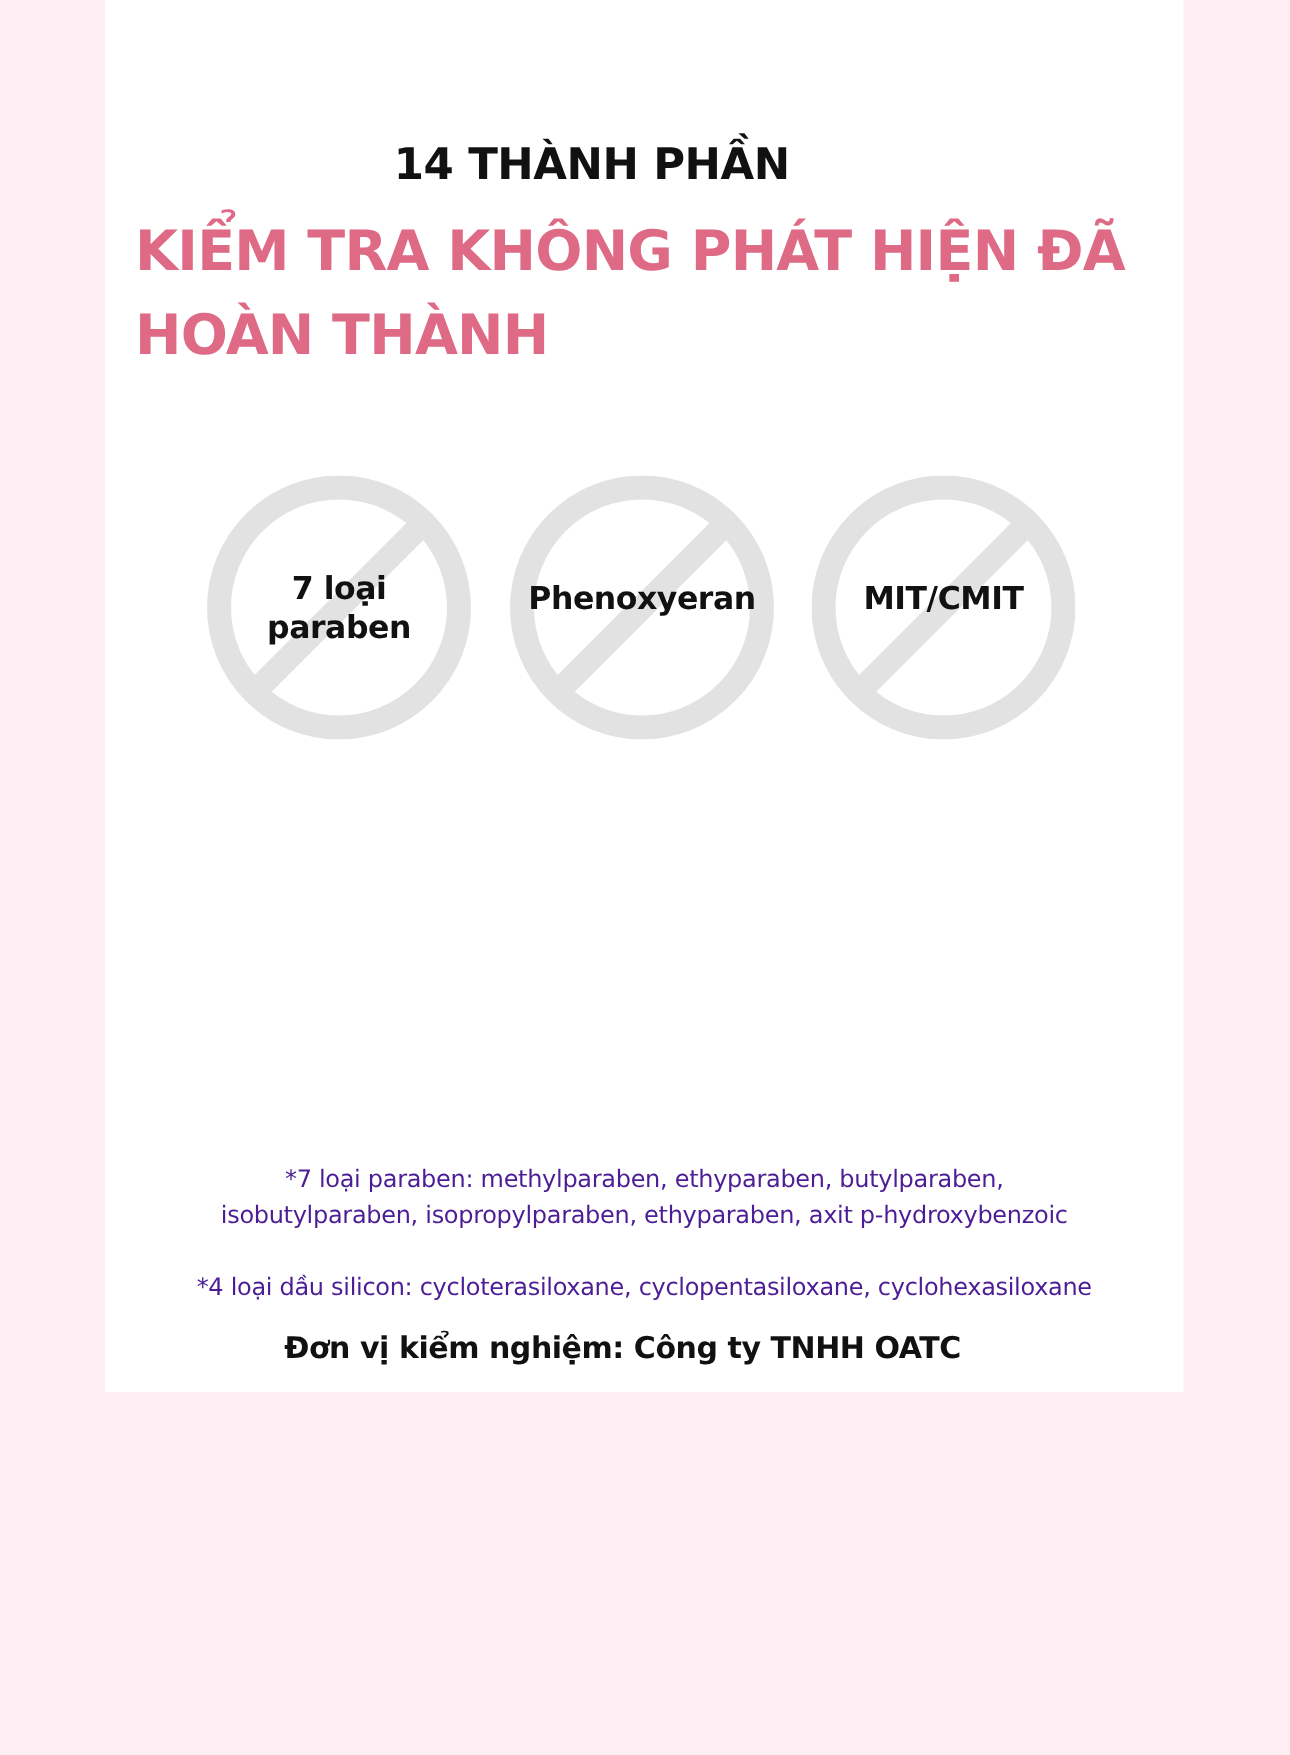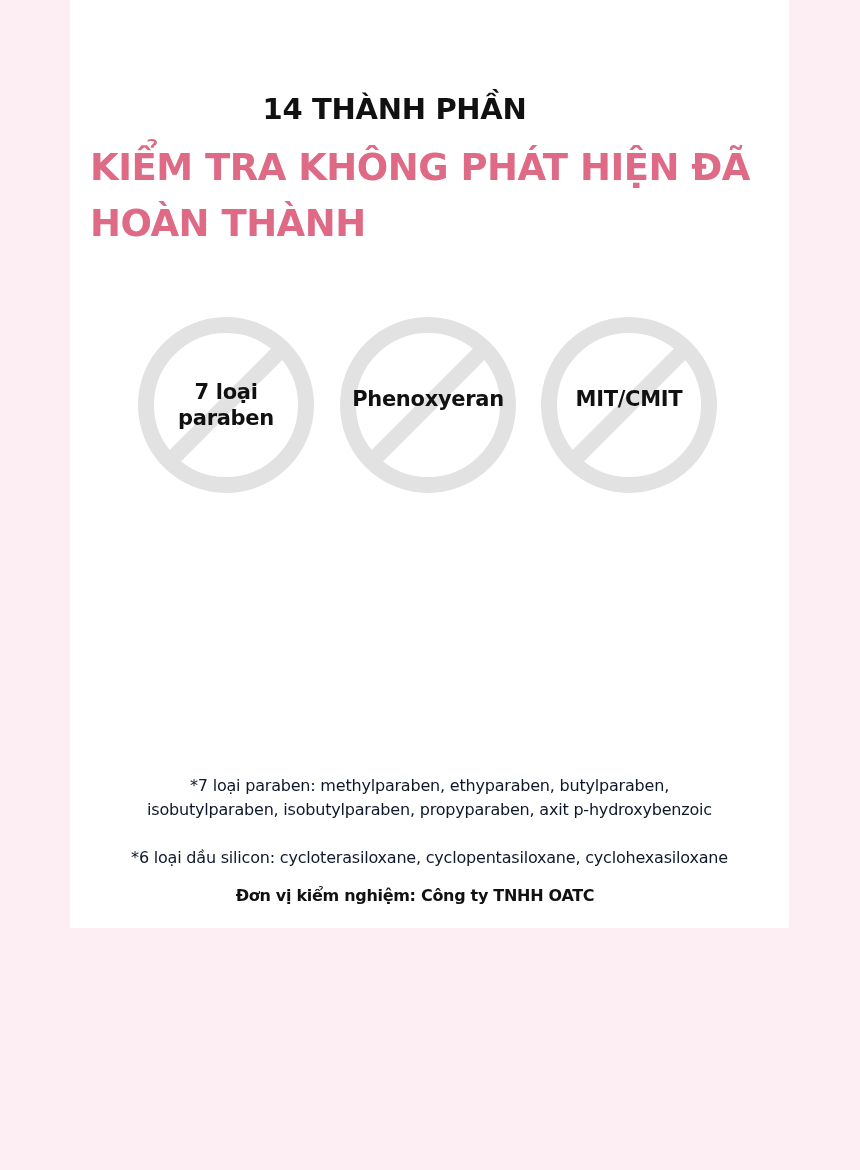--- a/index.html
+++ b/index.html
@@ -20,25 +20,25 @@
     font-weight:bold; font-size:37px; line-height:56px; color:#de6a86; letter-spacing:-0.5px;
   }
   .badge { position:absolute; width:176px; height:176px; }
   .badge svg { position:absolute; left:0; top:0; }
   .badge .lbl {
     position:absolute; left:0; top:0; width:176px; height:176px;
     display:flex; align-items:center; justify-content:center; text-align:center;
     font-weight:bold; font-size:21px; line-height:26px; color:#111; letter-spacing:-0.3px;
   }
   .note {
-    position:absolute; left:0; width:719px; text-align:center; font-size:16px; color:#0f172a; line-height:24px;
+    position:absolute; left:0; width:719px; text-align:center; font-size:16px; color:#4c1d95; line-height:24px;
     letter-spacing:-0.2px;
   }
   .lab {
-    position:absolute; left:0; top:886px; width:690px; text-align:center; font-size:16px; font-weight:bold; color:#111;
+    position:absolute; left:0; top:886px; width:690px; text-align:center; font-size:20px; font-weight:bold; color:#111;
     letter-spacing:-0.3px;
   }
 </style>
 </head>
 <body>
 
 <div class="card">
   <div class="title"><span>14 THÀNH PHẦN</span></div>
   <div class="subtitle">KIỂM TRA KHÔNG PHÁT HIỆN ĐÃ HOÀN THÀNH</div>
 
@@ -62,16 +62,16 @@
     <svg width="176" height="176" viewBox="0 0 176 176">
       <circle cx="88" cy="88" r="80" fill="none" stroke="#e2e2e2" stroke-width="16"></circle>
       <line x1="145" y1="31" x2="31" y2="145" stroke="#e2e2e2" stroke-width="16"></line>
     </svg>
     <div class="lbl" style="margin-top:-6px;">Phenoxyeran</div>
   </div>
 
 
 
   <div class="note" style="top:774px;">*7 loại paraben: methylparaben, ethyparaben, butylparaben,</div>
-  <div class="note" style="top:798px;">isobutylparaben, isobutylparaben, propyparaben, axit p-hydroxybenzoic</div>
-  <div class="note" style="top:846px;">*6 loại dầu silicon: cycloterasiloxane, cyclopentasiloxane, cyclohexasiloxane</div>
+  <div class="note" style="top:798px;">isobutylparaben, isopropylparaben, ethyparaben, axit p-hydroxybenzoic</div>
+  <div class="note" style="top:846px;">*4 loại dầu silicon: cycloterasiloxane, cyclopentasiloxane, cyclohexasiloxane</div>
   <div class="lab">Đơn vị kiểm nghiệm: Công ty TNHH OATC</div>
 </div>
 
 </body></html>

